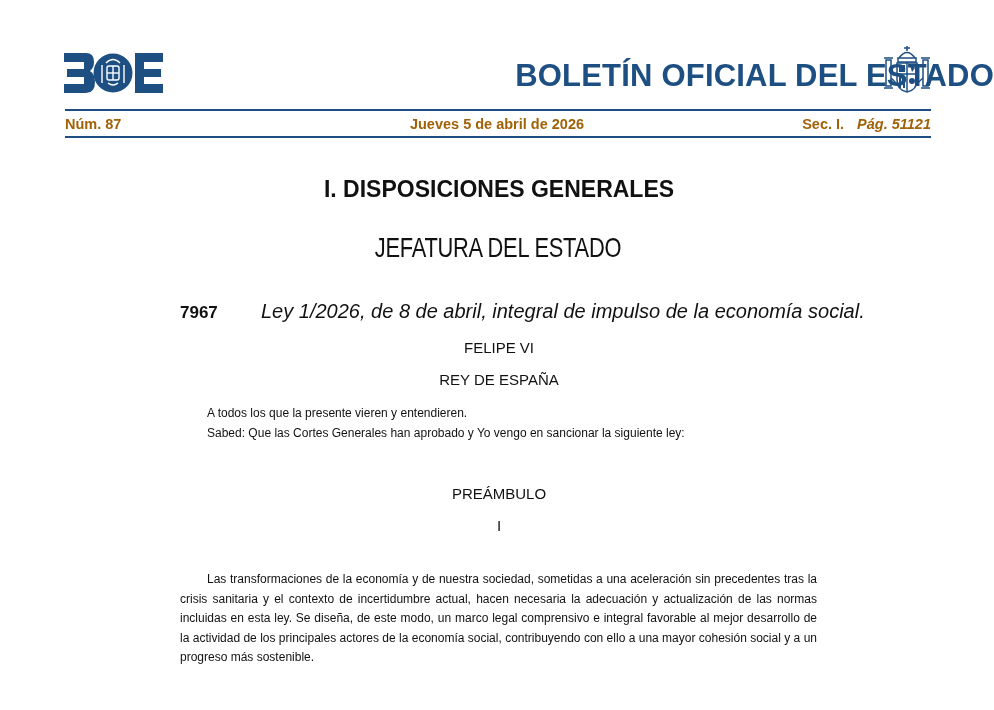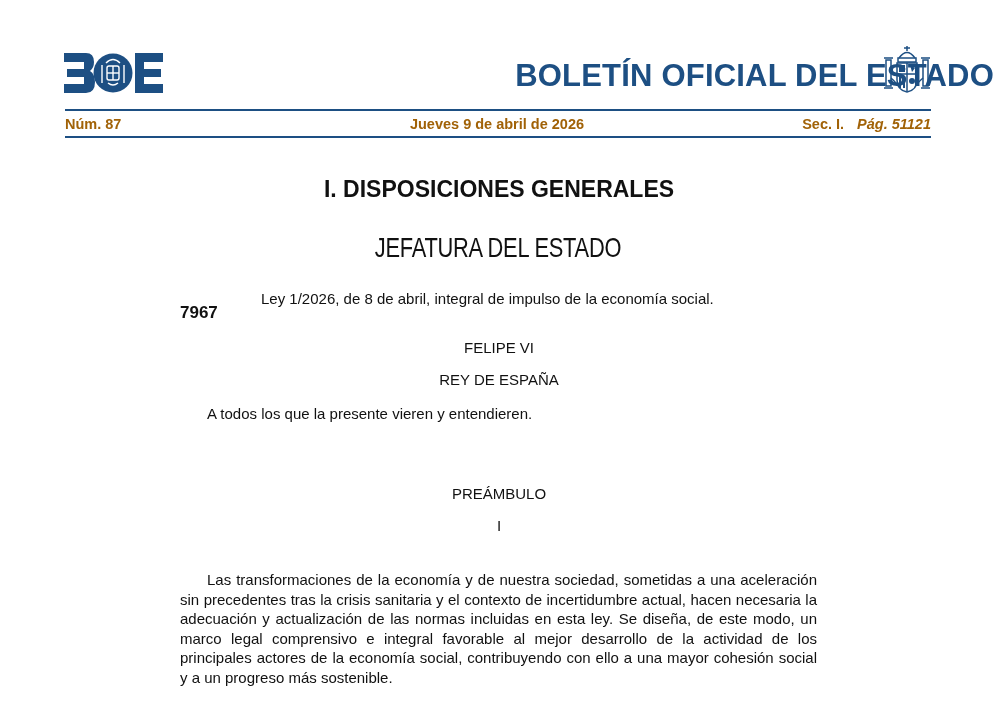--- a/index.html
+++ b/index.html
@@ -12,23 +12,23 @@
   .rule.bottom { top: 136px; }
   .meta { position: absolute; top: 116px; font-size: 14.5px; font-weight: bold; color: #a16207; }
   .meta.num { left: 65px; }
   .meta.date { left: 0; width: 994px; text-align: center; }
   .meta.sec { right: 63px; }
   .meta.sec span + span { margin-left: 13px; font-style: italic; }
   .section-title { position: absolute; left: 0; width: 998px; top: 176px; text-align: center; font-size: 23px; font-weight: bold; color: #111; }
   .org-title { position: absolute; left: 0; width: 996px; top: 232px; text-align: center; font-size: 28px; color: #111; transform: scaleX(0.78); transform-origin: 498px 0; letter-spacing: -0.3px; }
   .disp { position: absolute; top: 290px; left: 180px; width: 640px; }
   .disp-num { position: absolute; left: 0; top: 13px; font-size: 17px; font-weight: bold; }
-  .disp-title { position: absolute; left: 81px; top: 0; font-size: 15px; white-space: nowrap; }
+  .disp-title { position: absolute; left: 81px; top: 10px; font-size: 20px; font-style: italic; white-space: nowrap; }
   .center-line { position: absolute; left: 0; width: 998px; text-align: center; font-size: 15px; }
-  .body-text { position: absolute; left: 180px; width: 637px; font-size: 15px; line-height: 19.6px; text-align: justify; }
+  .body-text { position: absolute; left: 180px; width: 637px; font-size: 12px; line-height: 19.6px; text-align: justify; }
   .body-text p { margin: 0; text-indent: 27px; }
 </style>
 </head>
 <body>
 
 <div class="boe-logo">
   <svg width="99" height="40" viewBox="0 0 99 40">
 
     <path d="M0 0 H22 Q30 0 30 9 Q30 15 26 18 Q31 21 31 29 Q31 40 22 40 H0 V31 H20 V24 H3 V16 H20 V9 H0 Z" fill="#1d4f83"></path>
 
@@ -69,39 +69,40 @@
       <path d="M28 21 L33 24 L30 28 Z"></path>
       <rect x="17" y="32" width="2" height="12"></rect>
       <rect x="21" y="32" width="2" height="12"></rect>
       <circle cx="30" cy="37" r="3"></circle>
     </g>
   </svg>
 </div>
 
 <div class="rule top"></div>
 <div class="meta num">Núm. 87</div>
-<div class="meta date">Jueves 9 de abril de 2026</div>
+<div class="meta date">Jueves 5 de abril de 2026</div>
 <div class="meta sec">
   <span>Sec. I.</span><span>Pág. 51121</span>
 </div>
 <div class="rule bottom"></div>
 
 <h2 class="section-title" style="margin:0;">I. DISPOSICIONES GENERALES</h2>
 <h3 class="org-title" style="margin:0;font-weight:normal;">JEFATURA DEL ESTADO</h3>
 
 <div class="disp">
   <span class="disp-num">7967</span>
   <span class="disp-title">Ley 1/2026, de 8 de abril, integral de impulso de la economía social.</span>
 </div>
 
 <div class="center-line" style="top:339px;">FELIPE VI</div>
 <div class="center-line" style="top:371px;">REY DE ESPAÑA</div>
 
 <div class="body-text" style="top:404px;">
   <p>A todos los que la presente vieren y entendieren.</p>
+  <p>Sabed: Que las Cortes Generales han aprobado y Yo vengo en sancionar la siguiente ley:</p>
 </div>
 
 <div class="center-line" style="top:485px;">PREÁMBULO</div>
 <div class="center-line" style="top:517px;">I</div>
 
 <div class="body-text" style="top:534px;margin-top:36px;">
   <p>Las transformaciones de la economía y de nuestra sociedad, sometidas a una aceleración sin precedentes tras la crisis sanitaria y el contexto de incertidumbre actual, hacen necesaria la adecuación y actualización de las normas incluidas en esta ley. Se diseña, de este modo, un marco legal comprensivo e integral favorable al mejor desarrollo de la actividad de los principales actores de la economía social, contribuyendo con ello a una mayor cohesión social y a un progreso más sostenible.</p>
 </div>
 
 </body></html>

